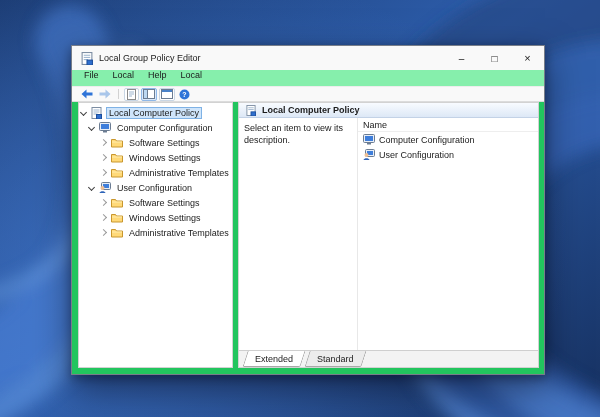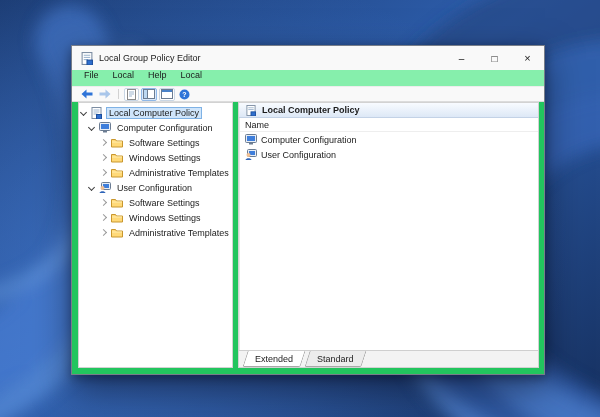--- a/index.html
+++ b/index.html
@@ -275,20 +275,21 @@
               <rect x="1" y="0.5" width="9" height="11" fill="#ffffff" stroke="#7d8ea3"></rect>
               <rect x="2.5" y="2.5" width="6" height="1" fill="#9fb6cf"></rect>
               <rect x="2.5" y="4.5" width="6" height="1" fill="#9fb6cf"></rect>
               <rect x="5.5" y="7.5" width="5" height="4.5" fill="#2f6fce" stroke="#1c4f9e"></rect>
             </svg>
           </span>
           <span>Local Computer Policy</span>
         </div>
 
         <div class="pane-body">
+          <div class="desc-col">Select an item to view its description.</div>
 
           <div class="list-col">
             <div class="list-header">Name</div>
 
             <div class="lrow">
               <span class="ticon">
                 <svg width="12" height="11" viewBox="0 0 12 11">
                   <rect x="0.5" y="0.5" width="11" height="8" rx="1" fill="#e8eef6" stroke="#6b7c92"></rect>
                   <rect x="2" y="2" width="8" height="5" fill="#3e7edb"></rect>
                   <rect x="4" y="9" width="4" height="1.5" fill="#6b7c92"></rect>

